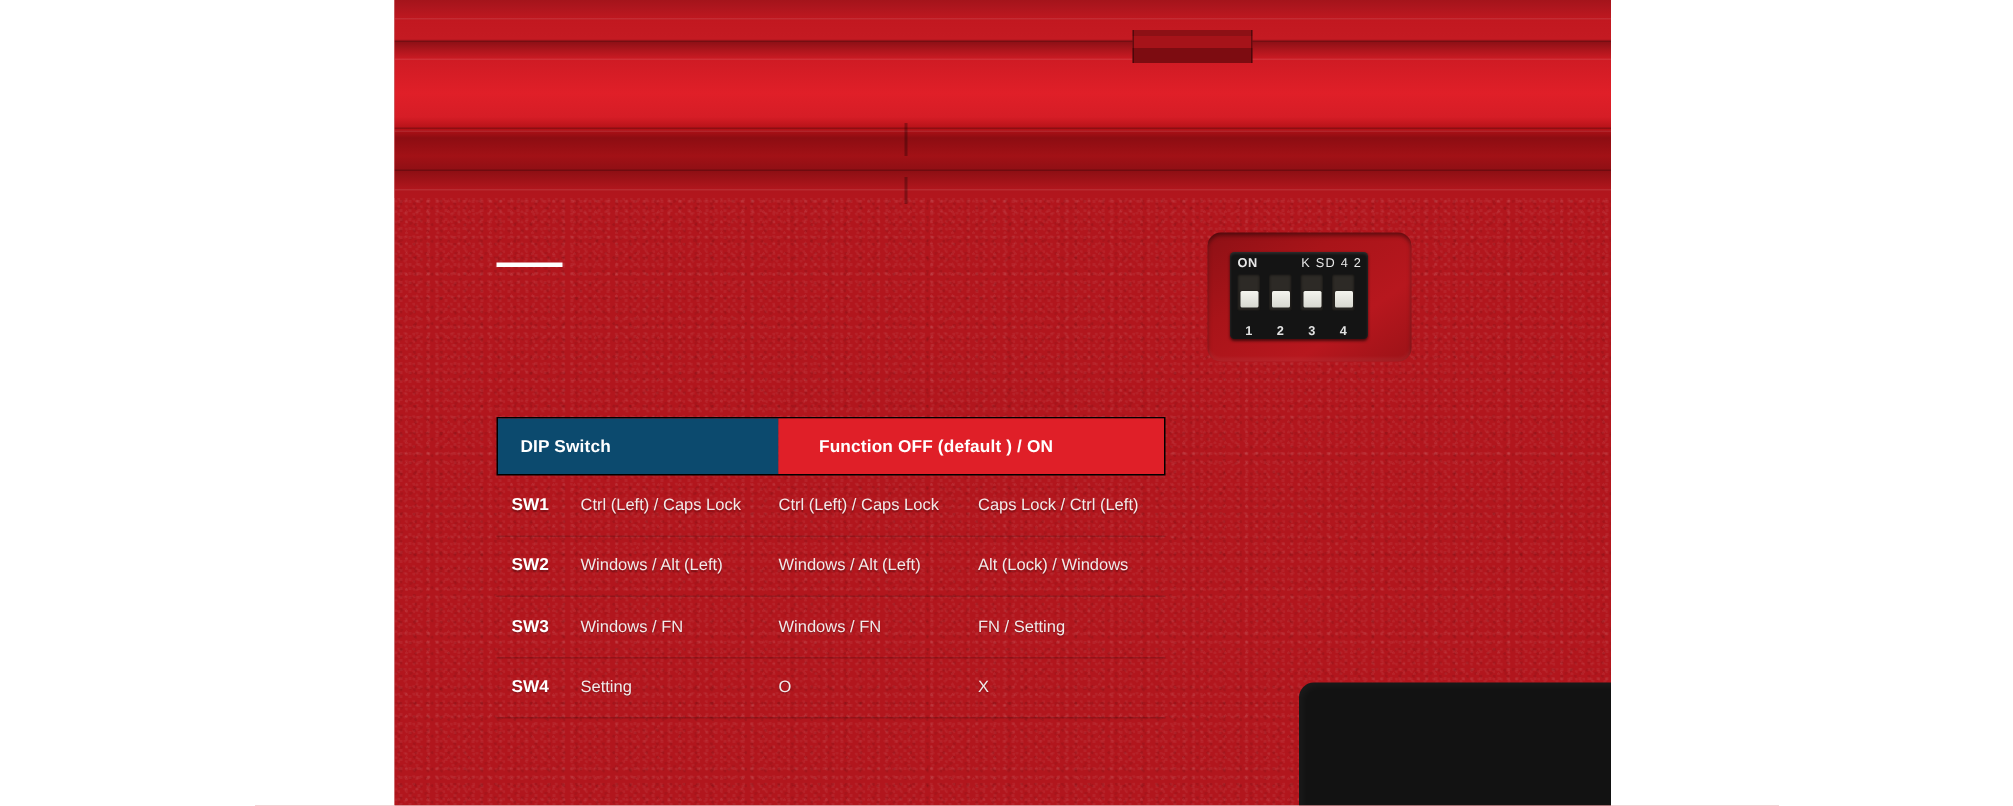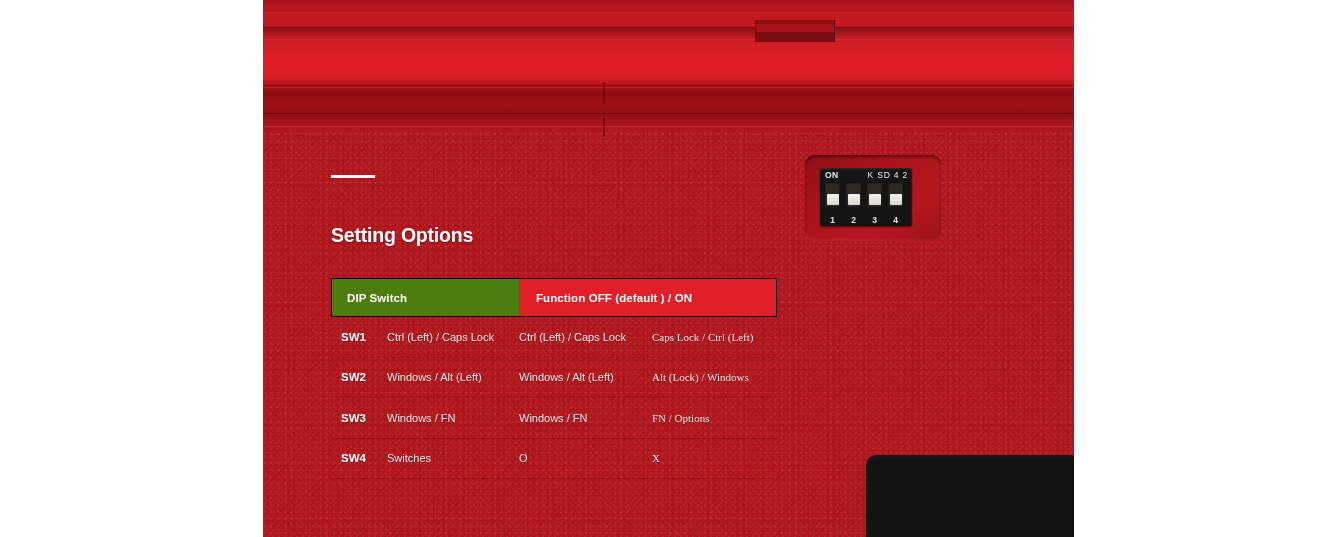--- a/index.html
+++ b/index.html
@@ -96,48 +96,48 @@
     text-shadow:0 1px 2px rgba(0,0,0,.35);
   }
 
   
   #dip-table {
     position:absolute; left:68px; top:278px;
     width:446px;
   }
   .thead { display:flex; height:39px; border:1px solid #000; }
   .th-dark {
-    width:187px; background:#4d7c0f; color:#fff;
+    width:187px; background:#0c4a6e; color:#fff;
     display:flex; align-items:center; padding-left:15px;
     font-size:11.5px; font-weight:bold; letter-spacing:.1px;
   }
   .th-red {
     flex:1; background:#e01f28; color:#fff;
-    display:flex; align-items:center; padding-left:17px;
+    display:flex; align-items:center; padding-left:27px;
     font-size:11.5px; font-weight:bold; letter-spacing:.1px;
   }
 
   .trow {
     display:flex; align-items:center;
     height:40.5px;
     border-bottom:1px solid rgba(0,0,0,.17);
   }
   .trow .c-sw {
     width:56px; padding-left:10px;
     font-size:11.5px; font-weight:bold; color:#ffffff;
     text-shadow:0 1px 1px rgba(0,0,0,.3);
   }
   .trow .c-v {
     font-size:11px; color:#f2eaea;
     white-space:nowrap;
     text-shadow:0 1px 1px rgba(0,0,0,.3);
   }
   .trow .c1 { width:132px; }
   .trow .c2 { width:133px; }
-  .trow .c3 { width:125px;font-family:Liberation Serif, serif; }
+  .trow .c3 { width:125px; }
 
   
   #dipswitch {
     position:absolute; left:542px; top:155px;
     width:136px; height:86px;
     border-radius:9px;
     background:linear-gradient(145deg,#8d1015,#a91419 35%,#b7171e 70%,#9c1217);
     box-shadow: inset 0 2px 3px rgba(0,0,0,.45), inset 0 -2px 3px rgba(255,255,255,.07);
   }
   #dipswitch .body {
@@ -202,21 +202,21 @@
     <div class="ridge-hi" style="top:126px;"></div>
 
     <div class="latch"></div>
     <div class="seam-v" style="left:340px; top:82px;  height:22px;"></div>
     <div class="seam-v" style="left:340px; top:118px; height:18px;"></div>
 
     <div class="black-pad"></div>
 
     <div class="accent-rule"></div>
 
-    <div class="heading"><br><span>Setting Options</span></div>
+    <div class="heading"><br></div>
 
     <div id="dip-table">
 
       <div class="thead">
         <div class="th-dark">DIP Switch</div>
         <div class="th-red">Function OFF (default ) / ON</div>
       </div>
 
       <div class="trow">
         <div class="c-sw">SW1</div>
@@ -229,26 +229,26 @@
         <div class="c-sw">SW2</div>
         <div class="c-v c1">Windows  / Alt (Left)</div>
         <div class="c-v c2">Windows / Alt (Left)</div>
         <div class="c-v c3">Alt (Lock) / Windows</div>
       </div>
 
       <div class="trow">
         <div class="c-sw">SW3</div>
         <div class="c-v c1">Windows / FN</div>
         <div class="c-v c2">Windows / FN</div>
-        <div class="c-v c3">FN / Options</div>
+        <div class="c-v c3">FN / Setting</div>
       </div>
 
       <div class="trow">
         <div class="c-sw">SW4</div>
-        <div class="c-v c1">Switches</div>
+        <div class="c-v c1">Setting</div>
         <div class="c-v c2">O</div>
         <div class="c-v c3">X</div>
       </div>
 
     </div>
 
     <div id="dipswitch">
       <div class="body">
         <div class="on-label">ON</div>
         <div class="ksd-label">K SD 4 2</div>

